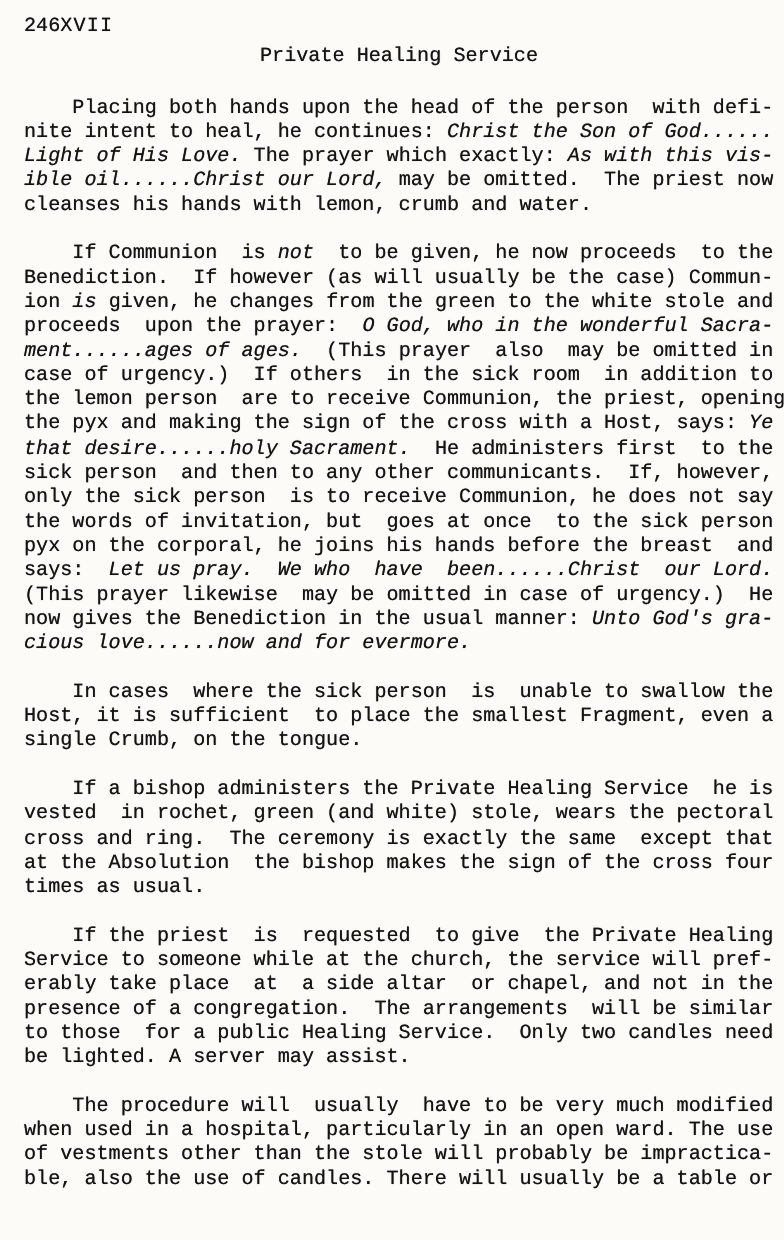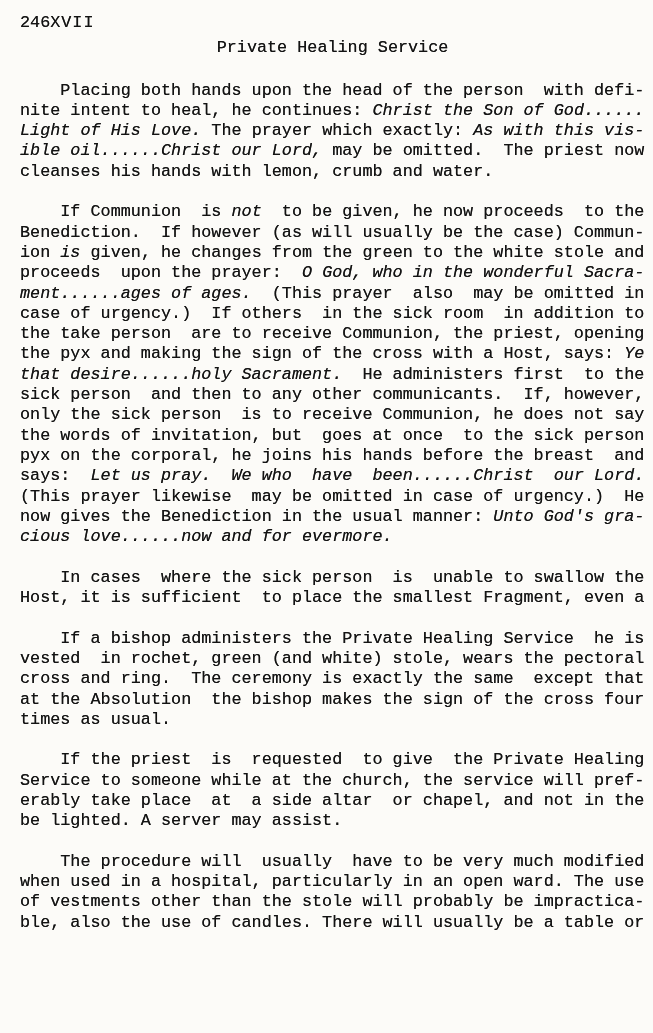--- a/index.html
+++ b/index.html
@@ -67,47 +67,50 @@
         <div class="line"><span class="seg i">ible oil......Christ our Lord,</span><span class="seg"> may be omitted.  The priest now</span></div>
         <div class="line"><span class="seg">cleanses his hands with lemon, crumb and water.</span></div>
       </div>
       <div class="para">
         <div class="line"><span class="seg">    If Communion  is </span><span class="seg i">not</span><span class="seg">  to be given, he now proceeds  to the</span></div>
         <div class="line"><span class="seg">Benediction.  If however (as will usually be the case) Commun-</span></div>
         <div class="line"><span class="seg">ion </span><span class="seg i">is</span><span class="seg"> given, he changes from the green to the white stole and</span></div>
         <div class="line"><span class="seg">proceeds  upon the prayer:  </span><span class="seg i">O God, who in the wonderful Sacra-</span></div>
         <div class="line"><span class="seg i">ment......ages of ages.</span><span class="seg">  (This prayer  also  may be omitted in</span></div>
         <div class="line"><span class="seg">case of urgency.)  If others  in the sick room  in addition to</span></div>
-        <div class="line"><span class="seg">the take person  are to receive Communion, the priest, opening</span></div>
+        <div class="line"><span class="seg">the lemon person  are to receive Communion, the priest, opening</span></div>
         <div class="line"><span class="seg">the pyx and making the sign of the cross with a Host, says: </span><span class="seg i">Ye</span></div>
         <div class="line"><span class="seg i">that desire......holy Sacrament.</span><span class="seg">  He administers first  to the</span></div>
         <div class="line"><span class="seg">sick person  and then to any other communicants.  If, however,</span></div>
         <div class="line"><span class="seg">only the sick person  is to receive Communion, he does not say</span></div>
         <div class="line"><span class="seg">the words of invitation, but  goes at once  to the sick person</span></div>
         <div class="line"><span class="seg">pyx on the corporal, he joins his hands before the breast  and</span></div>
         <div class="line"><span class="seg">says:  </span><span class="seg i">Let us pray.  We who  have  been......Christ  our Lord.</span></div>
         <div class="line"><span class="seg">(This prayer likewise  may be omitted in case of urgency.)  He</span></div>
         <div class="line"><span class="seg">now gives the Benediction in the usual manner: </span><span class="seg i">Unto God's gra-</span></div>
         <div class="line"><span class="seg i">cious love......now and for evermore.</span></div>
       </div>
       <div class="para">
         <div class="line"><span class="seg">    In cases  where the sick person  is  unable to swallow the</span></div>
         <div class="line"><span class="seg">Host, it is sufficient  to place the smallest Fragment, even a</span></div>
+        <div class="line"><span class="seg">single Crumb, on the tongue.</span></div>
       </div>
       <div class="para">
         <div class="line"><span class="seg">    If a bishop administers the Private Healing Service  he is</span></div>
         <div class="line"><span class="seg">vested  in rochet, green (and white) stole, wears the pectoral</span></div>
         <div class="line"><span class="seg">cross and ring.  The ceremony is exactly the same  except that</span></div>
         <div class="line"><span class="seg">at the Absolution  the bishop makes the sign of the cross four</span></div>
         <div class="line"><span class="seg">times as usual.</span></div>
       </div>
       <div class="para">
         <div class="line"><span class="seg">    If the priest  is  requested  to give  the Private Healing</span></div>
         <div class="line"><span class="seg">Service to someone while at the church, the service will pref-</span></div>
         <div class="line"><span class="seg">erably take place  at  a side altar  or chapel, and not in the</span></div>
+        <div class="line"><span class="seg">presence of a congregation.  The arrangements  will be similar</span></div>
+        <div class="line"><span class="seg">to those  for a public Healing Service.  Only two candles need</span></div>
         <div class="line"><span class="seg">be lighted. A server may assist.</span></div>
       </div>
       <div class="para">
         <div class="line"><span class="seg">    The procedure will  usually  have to be very much modified</span></div>
         <div class="line"><span class="seg">when used in a hospital, particularly in an open ward. The use</span></div>
         <div class="line"><span class="seg">of vestments other than the stole will probably be impractica-</span></div>
         <div class="line"><span class="seg">ble, also the use of candles. There will usually be a table or</span></div>
       </div>
     </div>
 </div>

